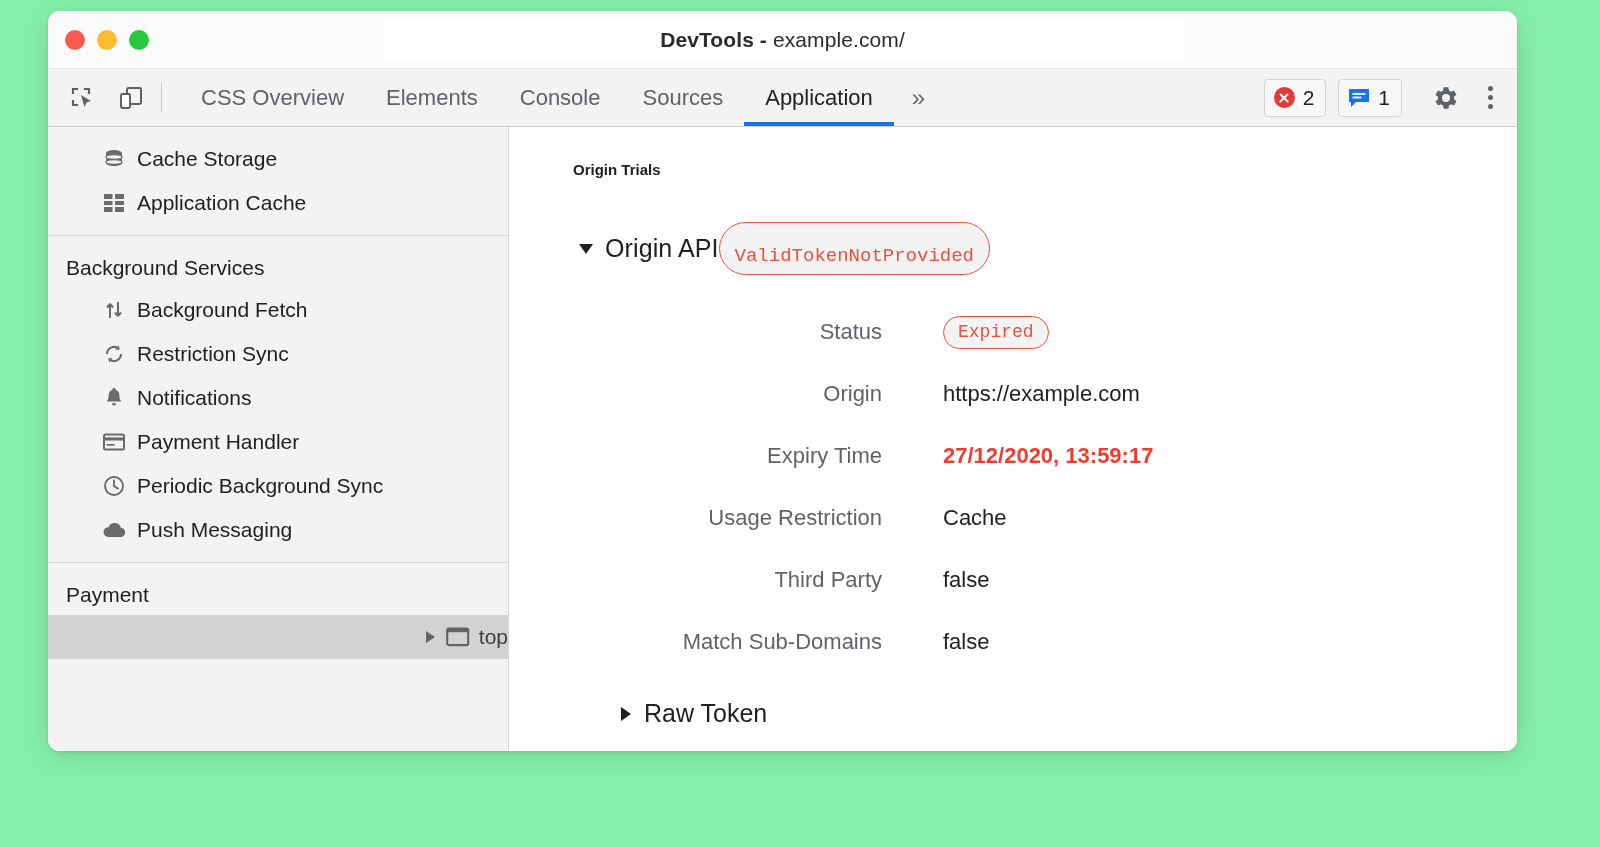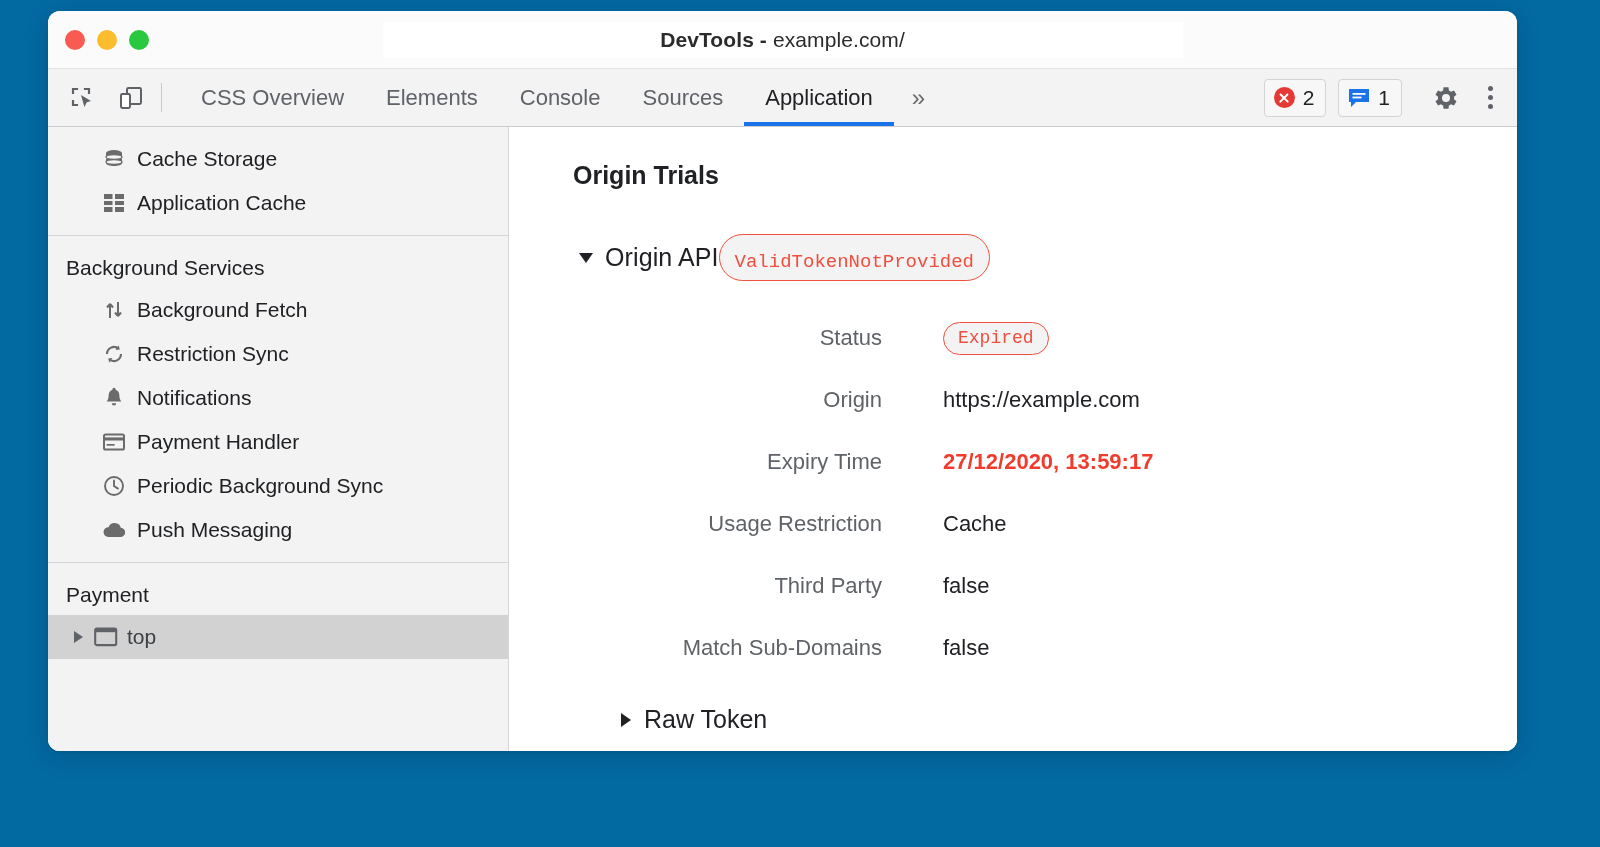--- a/index.html
+++ b/index.html
@@ -9,21 +9,21 @@
     height: 847px;
     background: #ffffff;
     font-family: "Liberation Sans", sans-serif;
     overflow: hidden;
   }
 
   #root {
     position: relative;
     width: 1600px;
     height: 847px;
-    background: #0369a1;
+    background: #86efac;
   }
 
   
   .window {
     position: absolute;
     left: 48px;
     top: 11px;
     width: 1469px;
     height: 740px;
     background: #ffffff;
@@ -222,21 +222,21 @@
     padding-left: 54px;
     font-size: 21px;
     color: #202124;
     cursor: default;
   }
   .sb-item .icon {
     width: 24px; height: 24px;
     display: flex; align-items: center; justify-content: center;
     flex: 0 0 24px;
   }
-  .sb-item.selected { background: #d2d2d2; }
+  .sb-item.selected { background: #d2d2d2; justify-content: flex-end; }
   .sb-item.frame {
     padding-left: 26px;
     gap: 9px;
     color: #3c4043;
   }
   .tri-right {
     width: 0; height: 0;
     border-left: 9px solid #5f6368;
     border-top: 6px solid transparent;
     border-bottom: 6px solid transparent;
@@ -245,21 +245,21 @@
   }
 
   
   .main {
     flex: 1 1 auto;
     background: #ffffff;
     overflow: hidden;
     padding: 34px 0 0 64px;
   }
   .panel-title {
-    font-size: 25px;
+    font-size: 15px;
     font-weight: 700;
     color: #202124;
     margin-bottom: 44px;
   }
 
   .trial-head {
     display: flex;
     align-items: center;
     gap: 0;
     margin-left: 6px;
@@ -282,21 +282,21 @@
     display: inline-flex;
     align-items: center;
     justify-content: center;
     border: 1.6px solid #f24e3e;
     border-radius: 999px;
     background: #f3f3f3;
     color: #f04e3e;
     font-family: "Liberation Mono", "DejaVu Sans Mono", monospace;
     font-size: 19px;
     line-height: 1;
-    padding: 18px 15px 8px 15px;
+    padding: 24px 15px 8px 15px;
     white-space: nowrap;
   }
   .badge.small { font-size: 18px; padding: 6px 14px 7px 14px; }
 
   .rows { margin-top: 4px; }
   .row {
     display: flex;
     align-items: center;
     height: 62px;
     gap: 37px;

